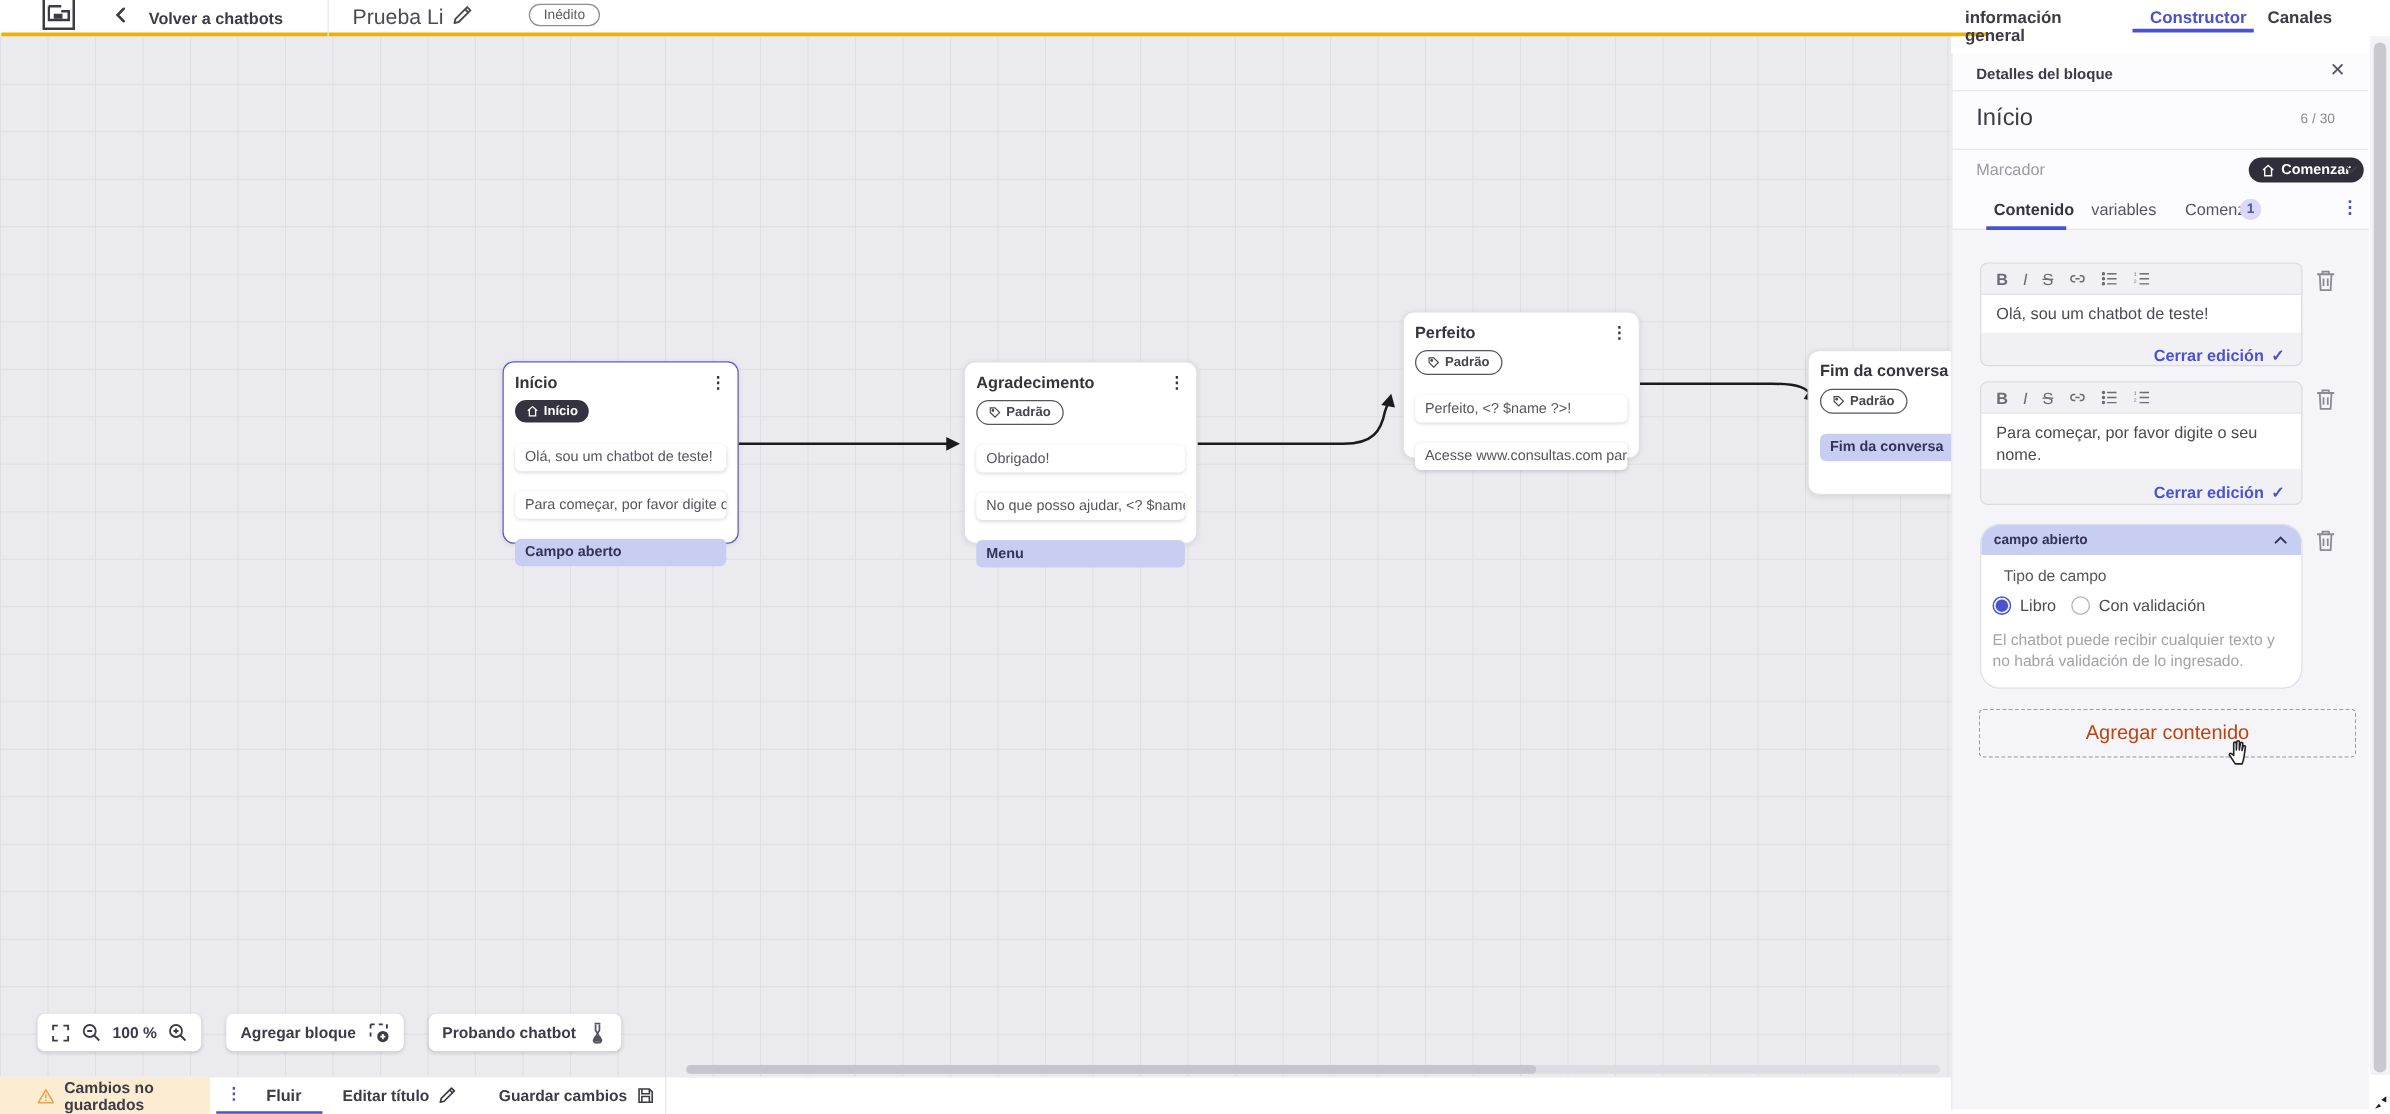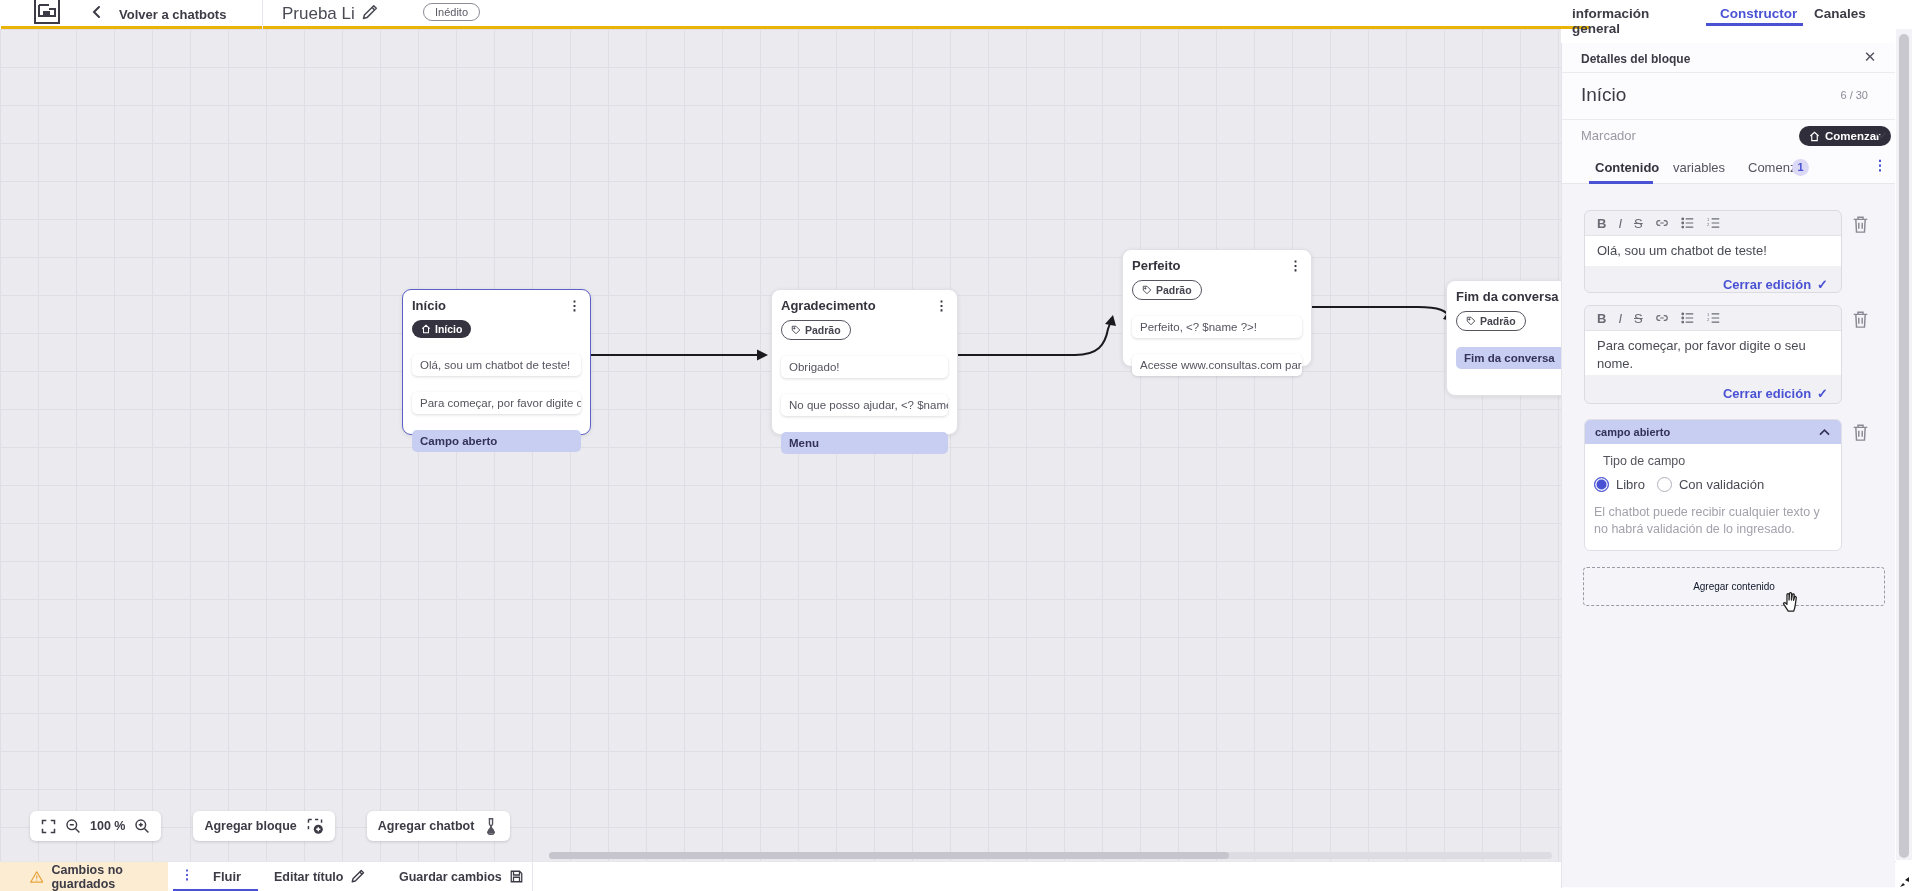--- a/index.html
+++ b/index.html
@@ -51,21 +51,21 @@
   .blk-badge.dark { background:#34333f; color:#fff; }
   .blk-badge.outline { background:#fff; color:#45444f; border:1px solid #55545f; }
   .blk-item { margin-top:16px; height:22px; line-height:22px; border-radius:5px;
     padding:0 8px; font-size:11.5px; color:#55545f; background:#fff;
     box-shadow:0 1px 3px rgba(40,40,60,.16); white-space:nowrap; overflow:hidden;
     cursor:pointer; }
   .blk-item.action { background:#c8cdf2; color:#343357; box-shadow:none;
     font-weight:bold; }
 
   
-  .cv-tools { position:absolute; left:30px; top:782px; display:flex; gap:32px;align-items:flex-end; }
+  .cv-tools { position:absolute; left:30px; top:782px; display:flex; gap:20px;align-items:flex-end; }
   .cv-group { display:flex; align-items:center; gap:9px; background:#fff;
     border-radius:6px; height:30px; padding:0 11px;
     box-shadow:0 1px 3px rgba(40,40,60,.18); font-size:12.5px; font-weight:bold;
     color:#3c3b46; }
   .cv-group svg { display:block; }
   .hscroll-track { position:absolute; left:549px; top:823px; width:1003px;
     height:7px; border-radius:4px; background:#dddce2; }
   .hscroll-thumb { position:absolute; left:0; top:0; width:680px; height:7px;
     border-radius:4px; background:#c6c5cd; cursor:grab; }
 
@@ -131,40 +131,40 @@
   .ed-tb-btn { font-size:13px; cursor:pointer; line-height:1; }
   .ed-body { background:#fff; padding:6px 12px; font-size:13px; color:#4a4a55;
     line-height:18px; }
   .ed-footer { height:29px; display:flex; align-items:center;
     justify-content:flex-end; gap:6px; padding:18px 13px; color:#4a52d4;
     font-size:13px; font-weight:bold; cursor:pointer; }
   .trash-btn { position:absolute; left:290px; width:17px; height:19px;
     color:#8a8994; cursor:pointer; }
 
   .field-card { position:absolute; left:22px; top:376px; width:258px;
-    border-radius:6px; overflow:hidden; border:1px solid #e0dfe6;
+    border-radius:16px; overflow:hidden; border:1px solid #e0dfe6;
     background:#fff; }
   .fc-header { height:24px; background:#c8cdf2; display:flex;
     align-items:center; justify-content:space-between; padding:0 10px;
     cursor:pointer; }
   .fc-header-label { font-size:11px; font-weight:bold; color:#343357; }
   .fc-body { padding:10px 9px 12px 9px; }
   .fc-type-label { font-size:12.5px; color:#55545e; margin-left:9px; }
   .fc-radios { display:flex; align-items:center; gap:12px; margin-top:9px; }
   .radio-outer { width:15px; height:15px; border-radius:50%;
     border:1.5px solid #b1b0ba; background:#fff; cursor:pointer; }
   .radio-outer.on { border:1.5px solid #4a52d4; background:#4a52d4;
     box-shadow:inset 0 0 0 1.5px #eceefc; }
   .radio-label { font-size:13px; color:#4a4a55; margin-left:-5px; }
   .fc-help { margin-top:12px; font-size:12.5px; line-height:17px;
     color:#a3a2ac; }
 
   .add-content { position:absolute; left:21px; top:524px; width:302px;
     height:39px; border:1.5px dashed #9b9aa4; border-radius:4px; display:flex;
-    align-items:center; justify-content:center; font-size:10px; color:#0f172a;
+    align-items:center; justify-content:center; font-size:16px; color:#c2410c;
     cursor:pointer; }
   .hand-cursor { position:absolute; left:218px; top:546px; width:22px;
     height:24px; pointer-events:none; z-index:5; }
 
   
   .vscroll { position:absolute; left:1896px; top:29px; width:16px; height:862px;
     background:#f3f2f6; z-index:25; }
   .vscroll-thumb { position:absolute; left:3px; top:5px; width:10px;
     height:824px; border-radius:5px; background:#c9c8cf; cursor:grab; }
   .vscroll-bottom { position:absolute; left:0; top:831px; width:16px;
@@ -296,21 +296,21 @@
       </div>
       <div class="cv-group">
         <span>Agregar bloque</span>
         <svg width="18" height="18" viewBox="0 0 22 22" fill="none" stroke="#3c3b46" stroke-width="1.8">
             <path d="M3 3h4M11 3h4M3 3v4M3 11v4M19 3v4" stroke-dasharray="4 3"></path>
             <circle cx="15" cy="15" r="5.5" fill="#3c3b46" stroke="none"></circle>
             <path d="M15 12.5v5M12.5 15h5" stroke="#fff"></path>
           </svg>
       </div>
       <div class="cv-group">
-        <span>Agregar chatbot</span>
+        <span>Probando chatbot</span>
         <svg width="16" height="17" viewBox="0 0 20 22">
             <path d="M7 1h6M8 2v6l5.5 9.5a2.4 2.4 0 01-2.1 3.6H8.6a2.4 2.4 0 01-2.1-3.6L12 8V2" fill="none" stroke="#55545e" stroke-width="1.8"></path>
             <path d="M7.2 14h5.6l2 3.8a1.4 1.4 0 01-1.2 2.1H6.4a1.4 1.4 0 01-1.2-2.1z" fill="#55545e"></path>
           </svg>
       </div>
     </div>
 
     <div class="hscroll-track">
       <div class="hscroll-thumb"></div>
     </div>

